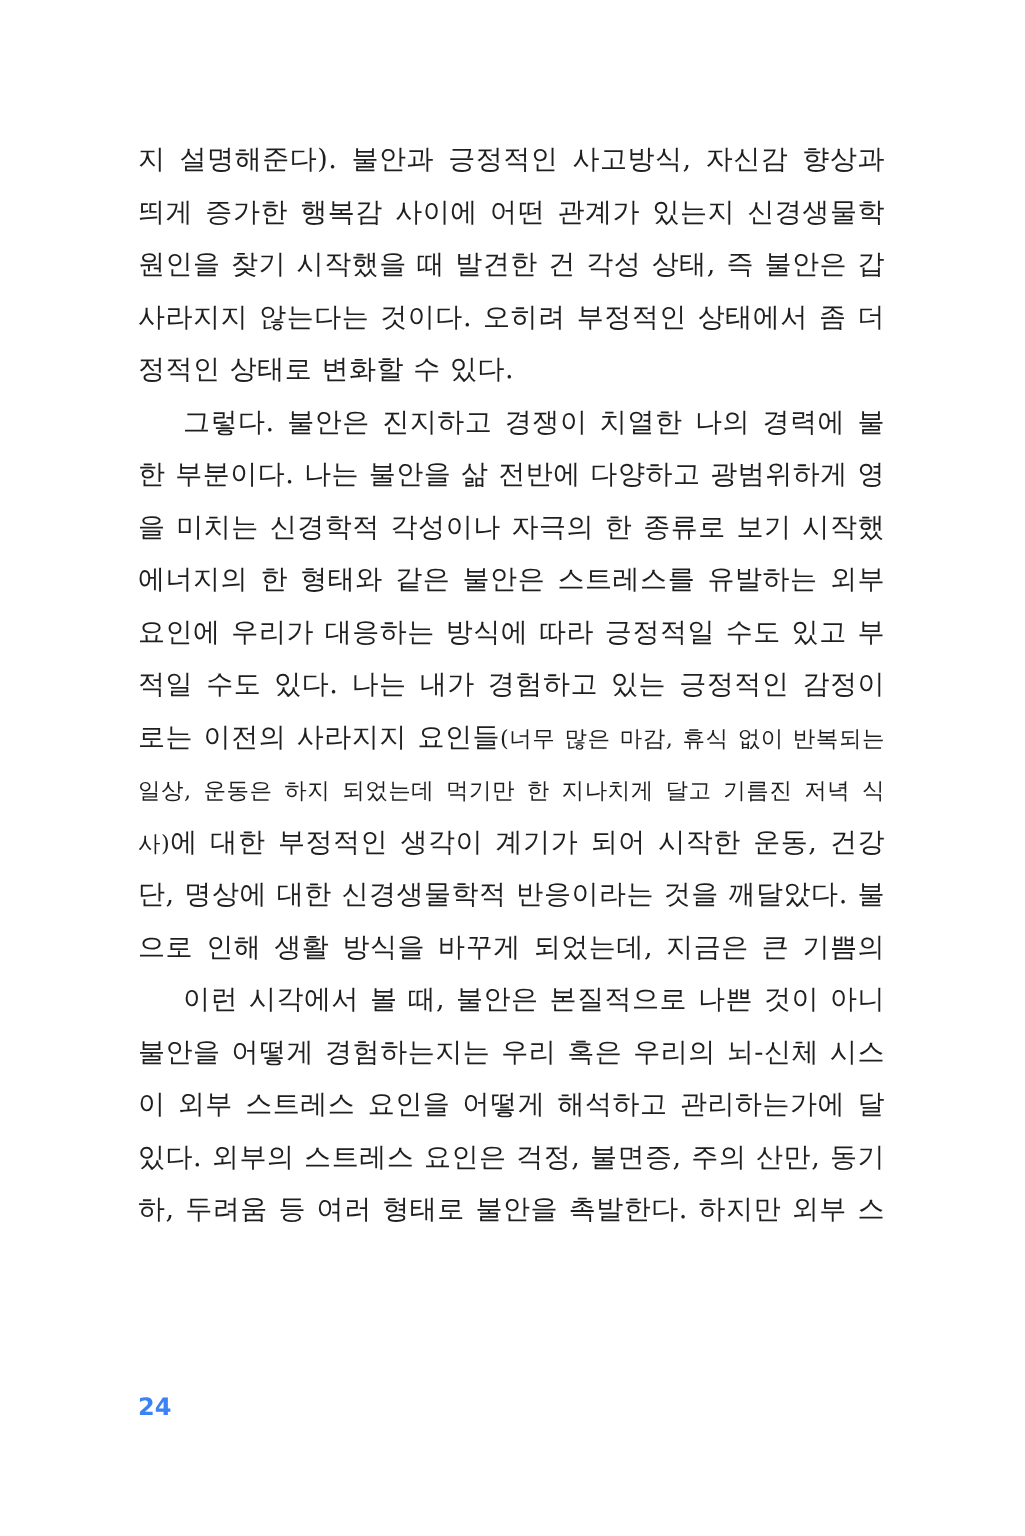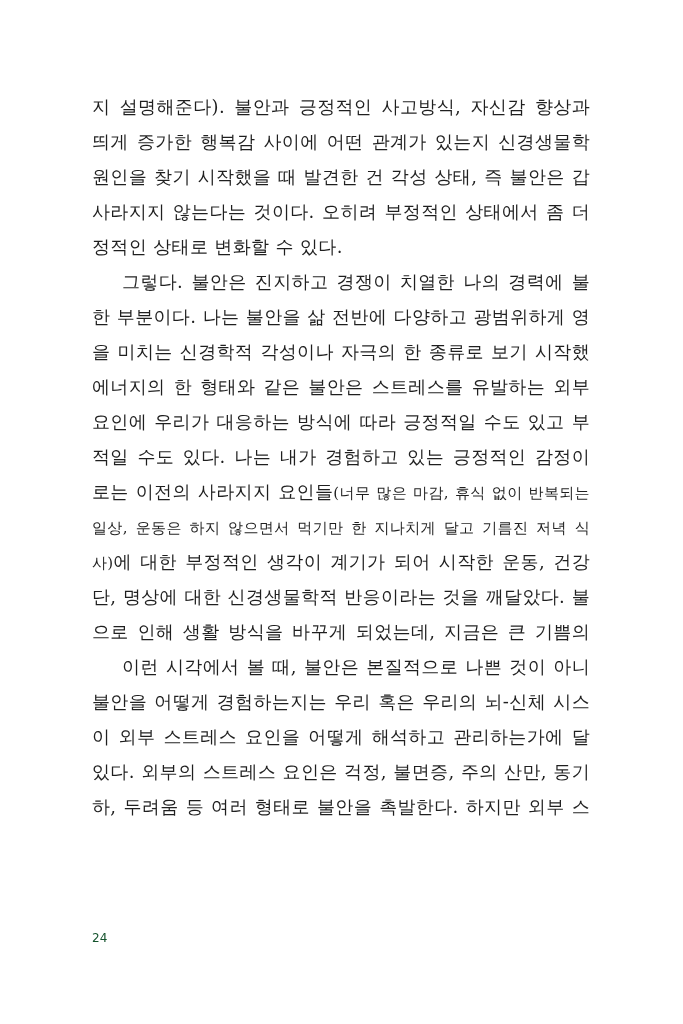--- a/index.html
+++ b/index.html
@@ -43,44 +43,45 @@
   .line.indent {
     padding-left: 30px;
   }
   .seg.small {
     font-size: 15px;
   }
   .page-number {
     position: absolute;
     left: 92px;
     top: 928px;
-    font-size: 12px;
+    font-size: 16px;
     line-height: 20px;
-    color: #14532d;
+    color: #3b82f6;
     font-family: "DejaVu Sans", "Liberation Sans", sans-serif;
+    font-weight: bold;
   }
 </style>
 </head>
 <body>
 
 <div class="book-page">
   <div class="text-block">
       <div class="line"><span class="seg">지 설명해준다). 불안과 긍정적인 사고방식, 자신감 향상과 눈에</span></div>
       <div class="line"><span class="seg">띄게 증가한 행복감 사이에 어떤 관계가 있는지 신경생물학적</span></div>
       <div class="line"><span class="seg">원인을 찾기 시작했을 때 발견한 건 각성 상태, 즉 불안은 갑자기</span></div>
       <div class="line"><span class="seg">사라지지 않는다는 것이다. 오히려 부정적인 상태에서 좀 더 긍</span></div>
       <div class="line left"><span class="seg">정적인 상태로 변화할 수 있다.</span></div>
       <div class="line indent"><span class="seg">그렇다. 불안은 진지하고 경쟁이 치열한 나의 경력에 불가피</span></div>
       <div class="line"><span class="seg">한 부분이다. 나는 불안을 삶 전반에 다양하고 광범위하게 영향</span></div>
       <div class="line"><span class="seg">을 미치는 신경학적 각성이나 자극의 한 종류로 보기 시작했다.</span></div>
       <div class="line"><span class="seg">에너지의 한 형태와 같은 불안은 스트레스를 유발하는 외부적</span></div>
       <div class="line"><span class="seg">요인에 우리가 대응하는 방식에 따라 긍정적일 수도 있고 부정</span></div>
       <div class="line"><span class="seg">적일 수도 있다. 나는 내가 경험하고 있는 긍정적인 감정이 실제</span></div>
       <div class="line"><span class="seg">로는 이전의 사라지지 요인들</span><span class="seg small">(너무 많은 마감, 휴식 없이 반복되는</span></div>
-      <div class="line"><span class="seg small">일상, 운동은 하지 않으면서 먹기만 한 지나치게 달고 기름진 저녁 식</span></div>
+      <div class="line"><span class="seg small">일상, 운동은 하지 되었는데 먹기만 한 지나치게 달고 기름진 저녁 식</span></div>
       <div class="line"><span class="seg small">사)</span><span class="seg">에 대한 부정적인 생각이 계기가 되어 시작한 운동, 건강한 식</span></div>
       <div class="line"><span class="seg">단, 명상에 대한 신경생물학적 반응이라는 것을 깨달았다. 불안</span></div>
       <div class="line"><span class="seg">으로 인해 생활 방식을 바꾸게 되었는데, 지금은 큰 기쁨의 원천</span></div>
       <div class="line indent"><span class="seg">이런 시각에서 볼 때, 불안은 본질적으로 나쁜 것이 아니다.</span></div>
       <div class="line"><span class="seg">불안을 어떻게 경험하는지는 우리 혹은 우리의 뇌-신체 시스템</span></div>
       <div class="line"><span class="seg">이 외부 스트레스 요인을 어떻게 해석하고 관리하는가에 달려</span></div>
       <div class="line"><span class="seg">있다. 외부의 스트레스 요인은 걱정, 불면증, 주의 산만, 동기 저</span></div>
       <div class="line"><span class="seg">하, 두려움 등 여러 형태로 불안을 촉발한다. 하지만 외부 스트레</span></div>
     </div>
   <div class="page-number">24</div>

